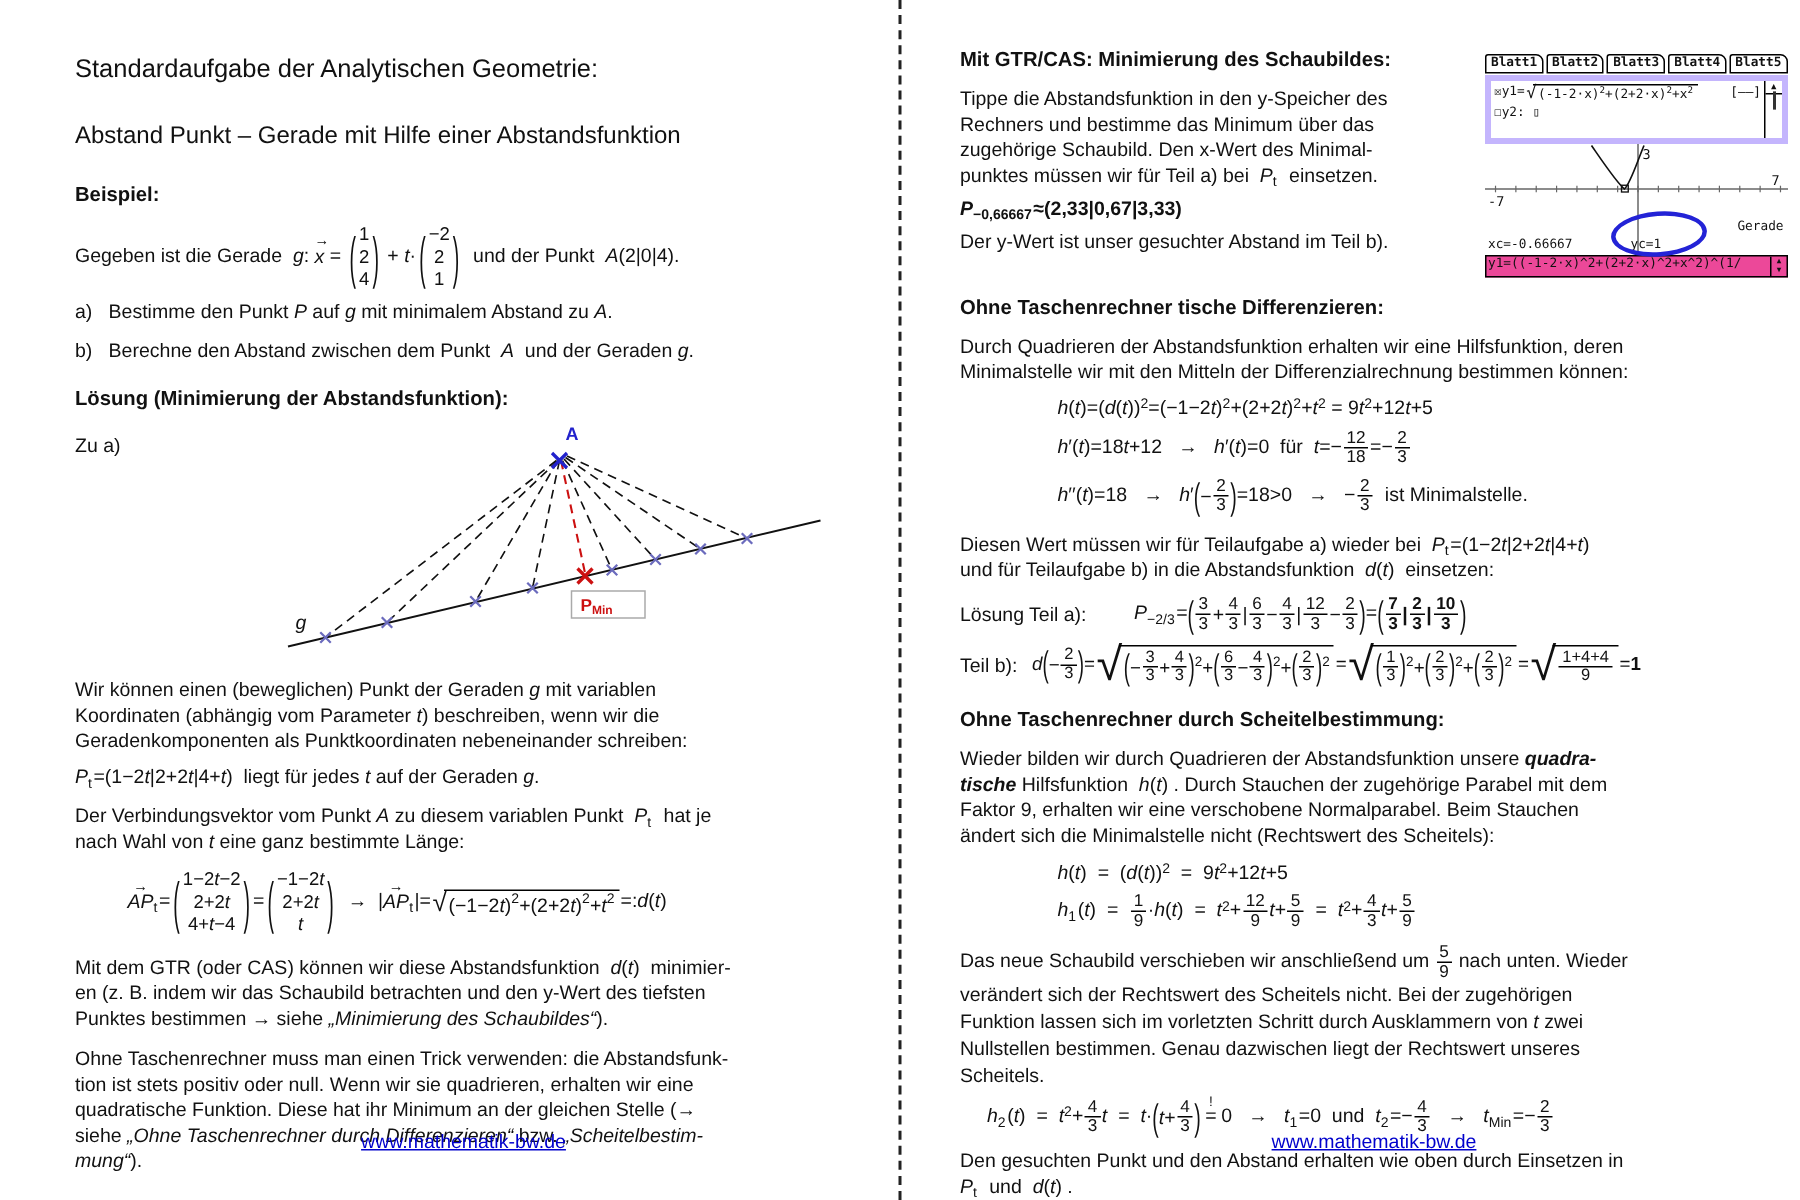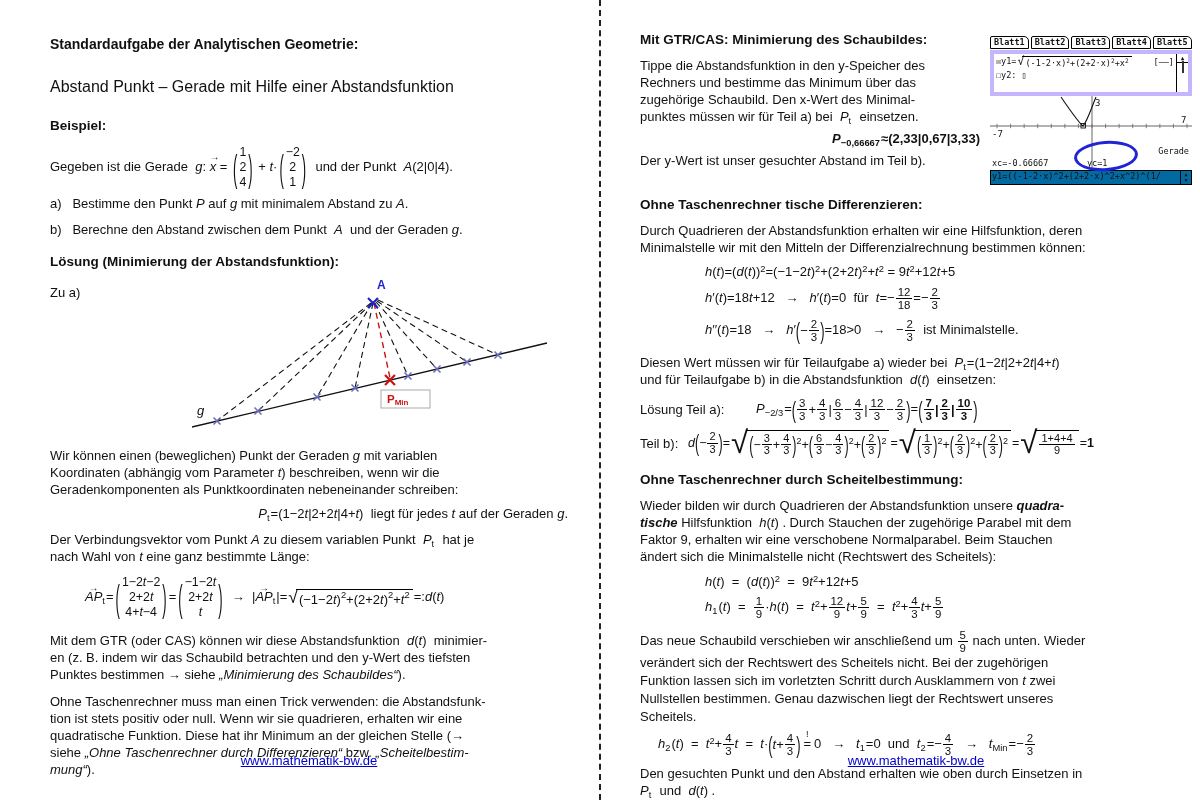--- a/index.html
+++ b/index.html
@@ -2,26 +2,26 @@
 <html><head>
 <meta charset="utf-8">
 <style>
   html,body{margin:0;padding:0;background:#fff}
   body{width:1200px;height:800px;position:relative;overflow:hidden;
        font-family:"Liberation Sans",sans-serif;color:#111;font-size:13px}
   .sep{position:absolute;left:599px;top:0;height:800px;width:0;border-left:2px dashed #222}
   .col{position:absolute;top:30px}
   .col-left{left:50px;width:518px}
   .col-right{left:640px;width:552px}
-  .t1{font-size:14px;font-weight:bold;margin:6px 0 0}
+  .t1{font-size:17px;font-weight:normal;margin:6px 0 0}
   .t2{font-size:16px;font-weight:normal;margin:26px 0 0}
   .h3{font-size:13.5px;font-weight:bold;margin:22px 0 0}
   .p{line-height:17px;margin:10px 0 0;white-space:pre-wrap}
   .fm{margin:8px 0 0;white-space:pre-wrap}
-  .center{text-align:right}
+  .center{text-align:left}
   .bold{font-weight:bold}
   .ml35{margin-left:35px}.ml45{margin-left:18px}.ml65{margin-left:65px}
   .footer{position:absolute;top:753px;text-align:center}
   .footer a{color:#0000cc;text-decoration:underline}
   .f-left{left:50px;width:518px}.f-right{left:640px;width:552px}
   
   .mi{font-style:italic}
   .mb{font-weight:bold}
   .msup{font-size:0.72em;position:relative;top:-0.45em;line-height:0}
   .msub{font-size:0.72em;position:relative;top:0.32em;line-height:0;margin-right:1px}
@@ -61,21 +61,21 @@
   .entry .r2{white-space:pre;margin-top:2px}
   .lstyle{position:absolute;right:14px;top:4px}
   .sbar{position:absolute;right:0;top:0;bottom:0;width:11px;border-left:1px solid #000;text-align:center}
   .sbar .up{display:block;border-bottom:1px solid #000;font-size:6px;height:8px;line-height:8px}
   .sbar .thumb{margin:1px auto 0;width:7px;height:14px;background:#999;border:1px solid #333}
   .graph{position:relative;height:74px;background:#fff}
   .gtxt{position:absolute;white-space:pre}
   .yccirc{position:absolute;left:84px;top:105px;width:58px;height:24px;border:3px solid #2323d6;
           border-radius:50%;transform:rotate(-4deg);z-index:3;pointer-events:none}
   .fbar{border:1px solid #000;display:flex;justify-content:space-between;align-items:stretch;height:13px;
-        overflow:hidden;background:#0369a1}
+        overflow:hidden;background:#ec4899}
   .fbar .ftext{padding:1px 1px 0 1px;white-space:pre}
   .fbar .spin{border-left:1px solid #000;width:10px;font-size:5px;line-height:6px;text-align:center}
   .clr{clear:both}
 </style>
 </head>
 <body>
 
 <div class="sep"></div>
 
 <div class="col col-left">

